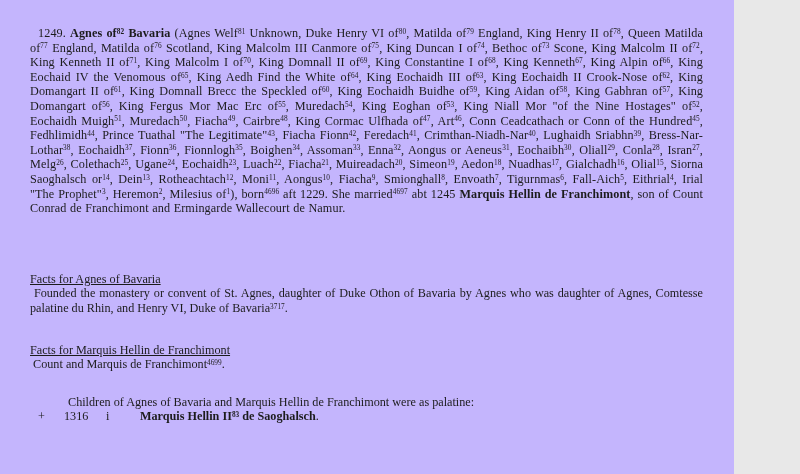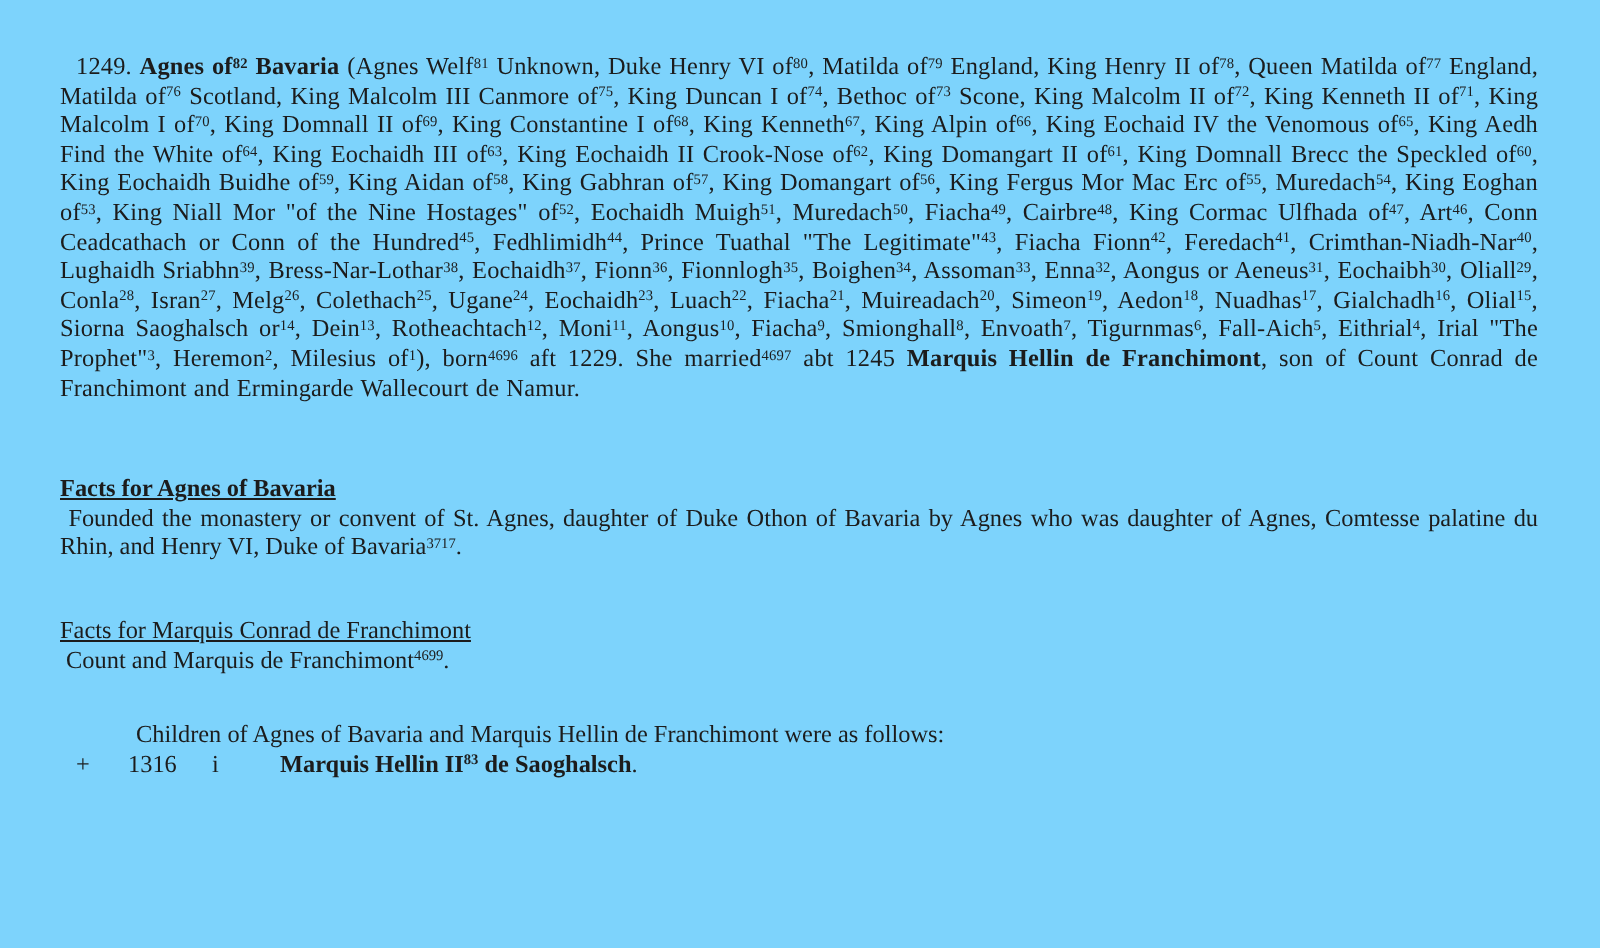--- a/index.html
+++ b/index.html
@@ -1,19 +1,19 @@
 <!DOCTYPE html>
 <html><head>
 <meta charset="utf-8">
 <style>
   html, body { margin: 0; padding: 0; background: #e8e8e8; }
   .page {
-    width: 800px;
+    width: 734px;
     height: 474px;
-    background: #7dd3fc;
+    background: #c4b5fd;
     color: #1c1c1c;
     font-family: "Liberation Serif", "DejaVu Serif", serif;
     box-sizing: border-box;
     padding: 26px 31px 0 30px;
     overflow: hidden;
     position: relative;
   }
   .p-main {
     margin: 0;
     font-size: 12.2px;
@@ -30,21 +30,21 @@
     vertical-align: baseline;
     position: relative;
     top: -0.45em;
   }
   .facts-heading {
     margin: 0;
     font-size: 12.2px;
     line-height: 14.6px;
     text-decoration: underline;
   }
-  .facts-heading.first { margin-top: 36px; font-weight: bold; }
+  .facts-heading.first { margin-top: 56px; }
   .facts-heading.second { margin-top: 27px; }
   .p-facts {
     margin: 0;
     font-size: 12.2px;
     line-height: 14.6px;
     text-align: justify;
     white-space: pre-wrap;
   }
   .children-intro {
     margin: 23px 0 0 0;
@@ -67,23 +67,23 @@
 <body>
 
 <div class="page">
 
   <p class="p-main"><span>1249. </span><span class="b">Agnes of</span><sup class="b">82</sup><span class="b"> Bavaria</span><span> (Agnes Welf</span><sup>81</sup><span> Unknown, Duke Henry VI of</span><sup>80</sup><span>, Matilda of</span><sup>79</sup><span> England, King Henry II of</span><sup>78</sup><span>, Queen Matilda of</span><sup>77</sup><span> England, Matilda of</span><sup>76</sup><span> Scotland, King Malcolm III Canmore of</span><sup>75</sup><span>, King Duncan I of</span><sup>74</sup><span>, Bethoc of</span><sup>73</sup><span> Scone, King Malcolm II of</span><sup>72</sup><span>, King Kenneth II of</span><sup>71</sup><span>, King Malcolm I of</span><sup>70</sup><span>, King Domnall II of</span><sup>69</sup><span>, King Constantine I of</span><sup>68</sup><span>, King Kenneth</span><sup>67</sup><span>, King Alpin of</span><sup>66</sup><span>, King Eochaid IV the Venomous of</span><sup>65</sup><span>, King Aedh Find the White of</span><sup>64</sup><span>, King Eochaidh III of</span><sup>63</sup><span>, King Eochaidh II Crook-Nose of</span><sup>62</sup><span>, King Domangart II of</span><sup>61</sup><span>, King Domnall Brecc the Speckled of</span><sup>60</sup><span>, King Eochaidh Buidhe of</span><sup>59</sup><span>, King Aidan of</span><sup>58</sup><span>, King Gabhran of</span><sup>57</sup><span>, King Domangart of</span><sup>56</sup><span>, King Fergus Mor Mac Erc of</span><sup>55</sup><span>, Muredach</span><sup>54</sup><span>, King Eoghan of</span><sup>53</sup><span>, King Niall Mor "of the Nine Hostages" of</span><sup>52</sup><span>, Eochaidh Muigh</span><sup>51</sup><span>, Muredach</span><sup>50</sup><span>, Fiacha</span><sup>49</sup><span>, Cairbre</span><sup>48</sup><span>, King Cormac Ulfhada of</span><sup>47</sup><span>, Art</span><sup>46</sup><span>, Conn Ceadcathach or Conn of the Hundred</span><sup>45</sup><span>, Fedhlimidh</span><sup>44</sup><span>, Prince Tuathal "The Legitimate"</span><sup>43</sup><span>, Fiacha Fionn</span><sup>42</sup><span>, Feredach</span><sup>41</sup><span>, Crimthan-Niadh-Nar</span><sup>40</sup><span>, Lughaidh Sriabhn</span><sup>39</sup><span>, Bress-Nar-Lothar</span><sup>38</sup><span>, Eochaidh</span><sup>37</sup><span>, Fionn</span><sup>36</sup><span>, Fionnlogh</span><sup>35</sup><span>, Boighen</span><sup>34</sup><span>, Assoman</span><sup>33</sup><span>, Enna</span><sup>32</sup><span>, Aongus or Aeneus</span><sup>31</sup><span>, Eochaibh</span><sup>30</sup><span>, Oliall</span><sup>29</sup><span>, Conla</span><sup>28</sup><span>, Isran</span><sup>27</sup><span>, Melg</span><sup>26</sup><span>, Colethach</span><sup>25</sup><span>, Ugane</span><sup>24</sup><span>, Eochaidh</span><sup>23</sup><span>, Luach</span><sup>22</sup><span>, Fiacha</span><sup>21</sup><span>, Muireadach</span><sup>20</sup><span>, Simeon</span><sup>19</sup><span>, Aedon</span><sup>18</sup><span>, Nuadhas</span><sup>17</sup><span>, Gialchadh</span><sup>16</sup><span>, Olial</span><sup>15</sup><span>, Siorna Saoghalsch or</span><sup>14</sup><span>, Dein</span><sup>13</sup><span>, Rotheachtach</span><sup>12</sup><span>, Moni</span><sup>11</sup><span>, Aongus</span><sup>10</sup><span>, Fiacha</span><sup>9</sup><span>, Smionghall</span><sup>8</sup><span>, Envoath</span><sup>7</sup><span>, Tigurnmas</span><sup>6</sup><span>, Fall-Aich</span><sup>5</sup><span>, Eithrial</span><sup>4</sup><span>, Irial "The Prophet"</span><sup>3</sup><span>, Heremon</span><sup>2</sup><span>, Milesius of</span><sup>1</sup><span>), born</span><sup>4696</sup><span> aft 1229. She married</span><sup>4697</sup><span> abt 1245 </span><span class="b">Marquis Hellin de Franchimont</span><span>, son of Count Conrad de Franchimont and Ermingarde Wallecourt de Namur.</span></p>
 
   <p class="facts-heading first">Facts for Agnes of Bavaria</p>
 
   <p class="p-facts"><span> Founded the monastery or convent of St. Agnes, daughter of Duke Othon of Bavaria by Agnes who was daughter of Agnes, Comtesse palatine du Rhin, and Henry VI, Duke of Bavaria</span><sup>3717</sup><span>.</span></p>
 
-  <p class="facts-heading second">Facts for Marquis Conrad de Franchimont</p>
+  <p class="facts-heading second">Facts for Marquis Hellin de Franchimont</p>
 
   <p class="p-facts"><span> Count and Marquis de Franchimont</span><sup>4699</sup><span>.</span></p>
 
-  <p class="children-intro">Children of Agnes of Bavaria and Marquis Hellin de Franchimont were as follows:</p>
+  <p class="children-intro">Children of Agnes of Bavaria and Marquis Hellin de Franchimont were as palatine:</p>
 
   <p class="child-row">
     <span class="marker">+</span><span class="number">1316</span><span class="roman">i</span><span><span class="b">Marquis Hellin II</span><sup class="b">83</sup><span class="b"> de Saoghalsch</span><span>.</span></span>
   </p>
 
 </div>
 
 </body></html>

